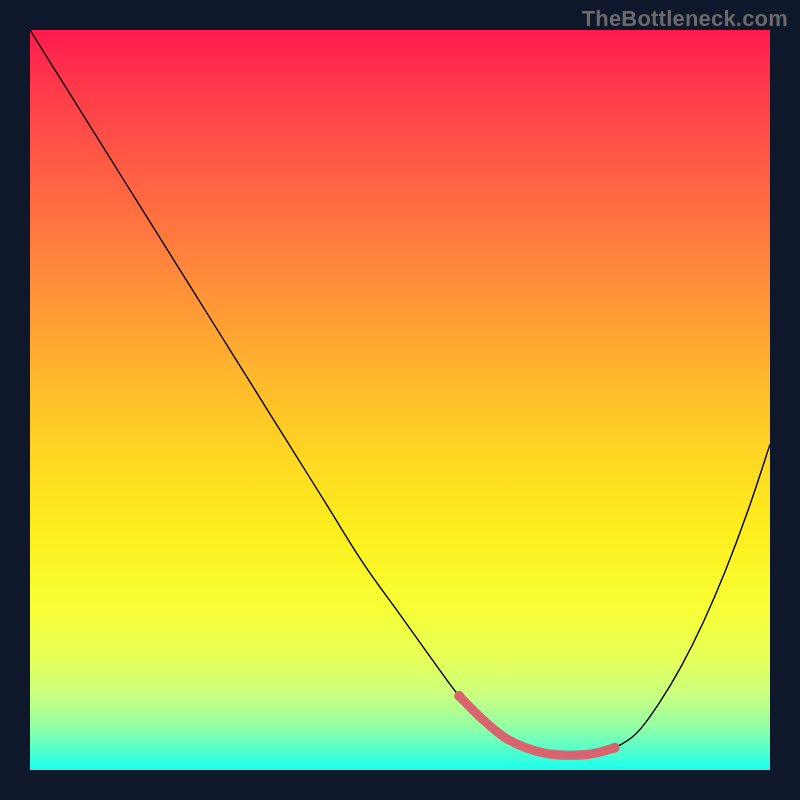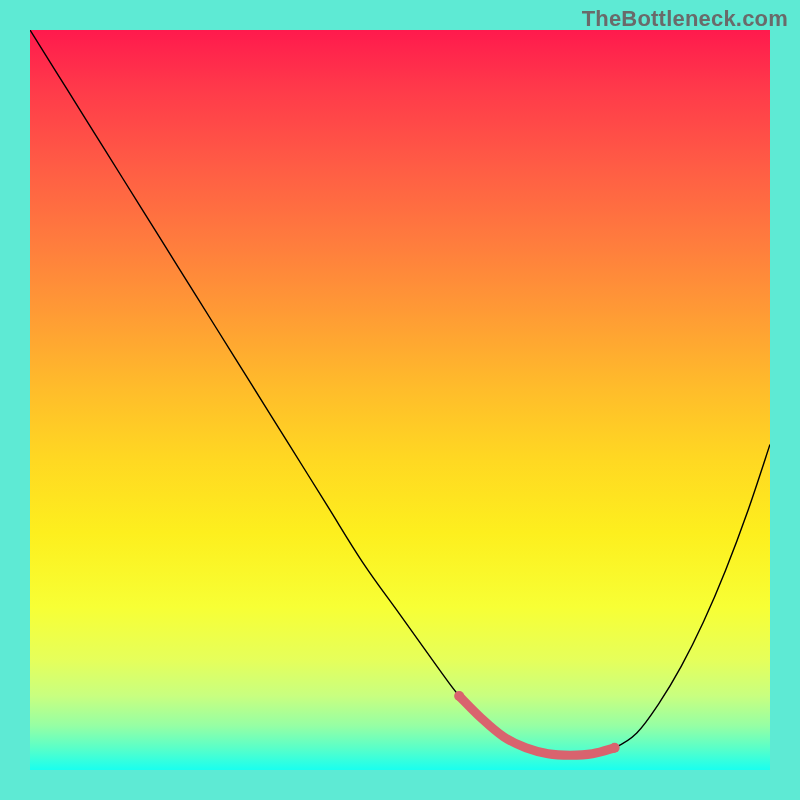--- a/index.html
+++ b/index.html
@@ -1,21 +1,21 @@
 <!DOCTYPE html>
 <html><head>
 <meta charset="utf-8">
 <style>
   * { margin: 0; padding: 0; box-sizing: border-box; }
   html, body { width: 800px; height: 800px; background: #000; overflow: hidden; }
   .stage {
     position: relative;
     width: 800px;
     height: 800px;
-    background: #5eead4;
+    background: #0f172a;
   }
   .plot-area {
     position: absolute;
     left: 30px;
     top: 30px;
     width: 740px;
     height: 740px;
     background: linear-gradient(to bottom,
       #ff1a4d 0%,
       #ff3a4a 8%,

